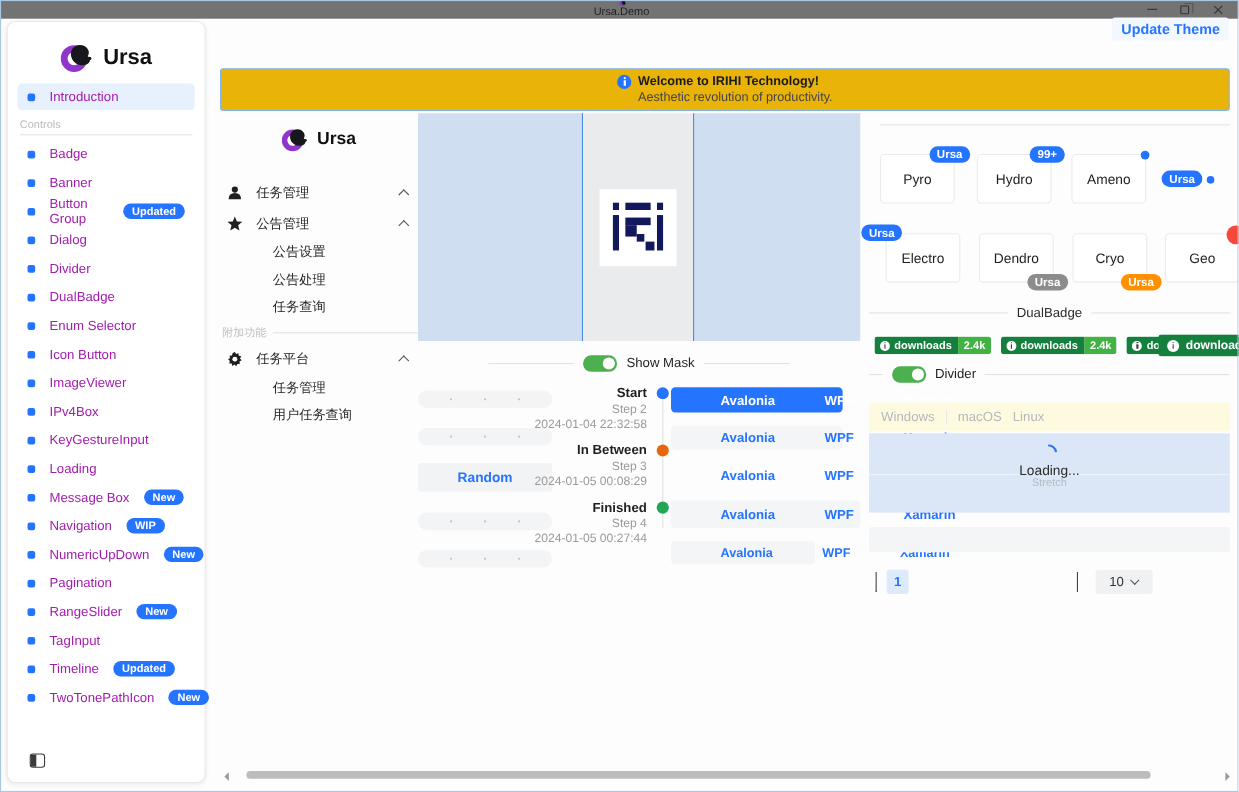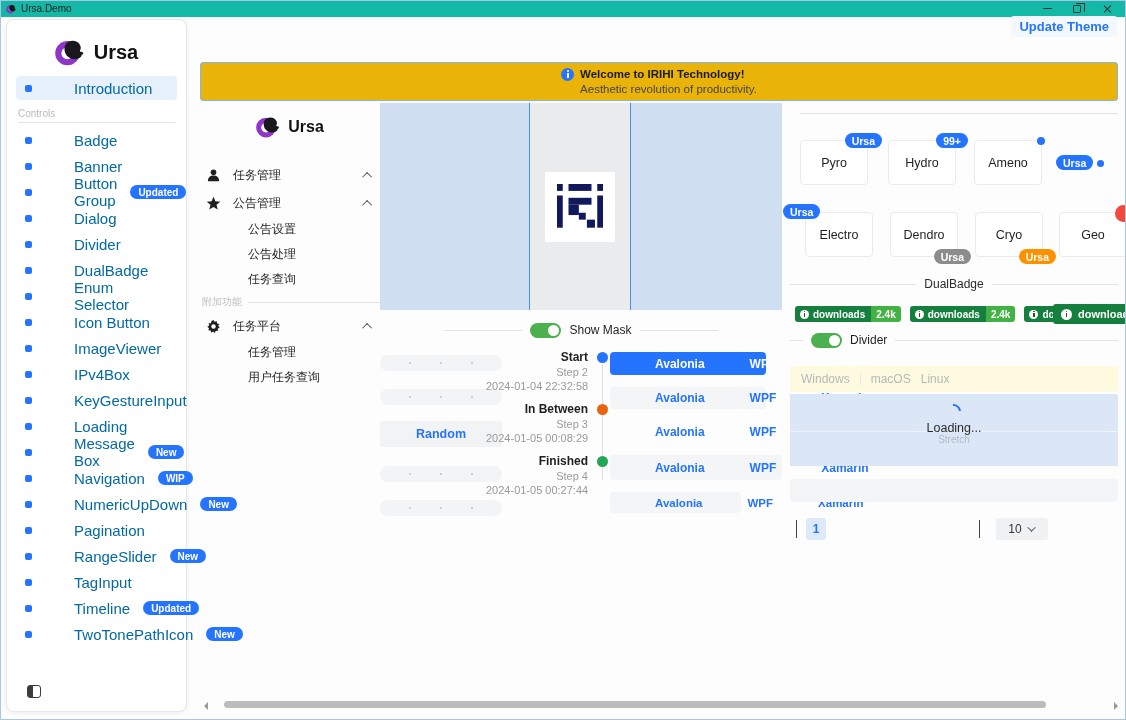--- a/index.html
+++ b/index.html
@@ -2,41 +2,41 @@
 <html><head>
 <meta charset="utf-8">
 <style>
   * { margin:0; padding:0; box-sizing:border-box; }
   html,body { width:1126px; height:720px; overflow:hidden; background:#fff;
     font-family:"Liberation Sans", sans-serif; color:#262626; }
   #app { position:absolute; inset:0; width:1126px; height:720px; background:#fdfdfd; overflow:hidden; }
   .win-border { position:absolute; inset:0; border:1px solid #a9c6e4; pointer-events:none; z-index:99; }
 
   
-  .titlebar { position:absolute; left:0; top:0; width:1126px; height:17px; background:#14b8a6; display:flex; align-items:center; }
+  .titlebar { position:absolute; left:0; top:0; width:1126px; height:17px; background:#737373; display:flex; align-items:center;flex-direction:column; }
   .titlebar .app-ic { margin-left:6px; width:11px; height:10px; }
   .titlebar .t { font-size:10px; margin-left:4px; color:#1f1f1f; }
   .winbtns { position:absolute; right:4px; top:0; height:17px; display:flex; }
   .winbtn { width:30px; height:17px; display:flex; align-items:center; justify-content:center; }
   .ic-min { width:9px; height:1px; background:#333; }
   .ic-restore { width:8px; height:8px; border:1px solid #333; border-radius:1px; position:relative; }
   .ic-restore::before { content:""; position:absolute; left:2px; top:-3px; width:8px; height:8px; border:1px solid #333; border-left:none; border-bottom:none; border-radius:1px; }
   .ic-close { position:relative; width:10px; height:10px; }
   .ic-close::before,.ic-close::after { content:""; position:absolute; left:4.5px; top:0; width:1.2px; height:10px; background:#333; }
   .ic-close::before { transform:rotate(45deg);} .ic-close::after { transform:rotate(-45deg);}
 
   
   .sidebar { position:absolute; left:6px; top:19px; width:181px; height:693px; background:#fff;
     border:1px solid #e8e8e8; border-radius:8px; box-shadow:0 1px 5px rgba(0,0,0,.07); padding:10px 9px; }
   .side-logo { display:flex; align-items:center; justify-content:center; gap:7px; height:44px; }
   .side-logo .logo-txt { font-size:20px; font-weight:bold; color:#111; }
   .side-item { display:flex; align-items:center; gap:13px; height:24px; border-radius:4px; padding:0 9px; margin-top:2px; }
   .side-item.sel { background:#e7f1fd; }
   .bullet { width:7px; height:7px; border-radius:2px; background:#2574ff; flex:0 0 auto; }
-  .side-item .lbl { font-size:15px; color:#0369a1;margin-left:29px; }
+  .side-item .lbl { font-size:12px; color:#a21caf; }
   .side-sec { margin:8px 2px 0 2px; font-size:10px; color:#b9b9b9; }
   .side-div { border-bottom:1px solid #e5e5e5; margin:3px 2px 4px 2px; }
   .side-list .side-item { height:26px; margin-top:0; }
   .pill { background:#2574ff; color:#fff; font-size:10px; font-weight:bold; padding:1.5px 8px; border-radius:9px; line-height:11px; }
   .collapse-ic { position:absolute; left:20px; bottom:13px; width:14px; height:13px; border:1.6px solid #3c3c3c; border-radius:3px; }
   .collapse-ic::before { content:""; position:absolute; left:0; top:0; width:5px; height:100%; background:#3c3c3c; }
 
   
   .update-theme { position:absolute; right:9px; top:16px; padding:3px 8px; font-size:13px; font-weight:bold; color:#2574ff; background:#f3f8fe; border-radius:3px; }
 

